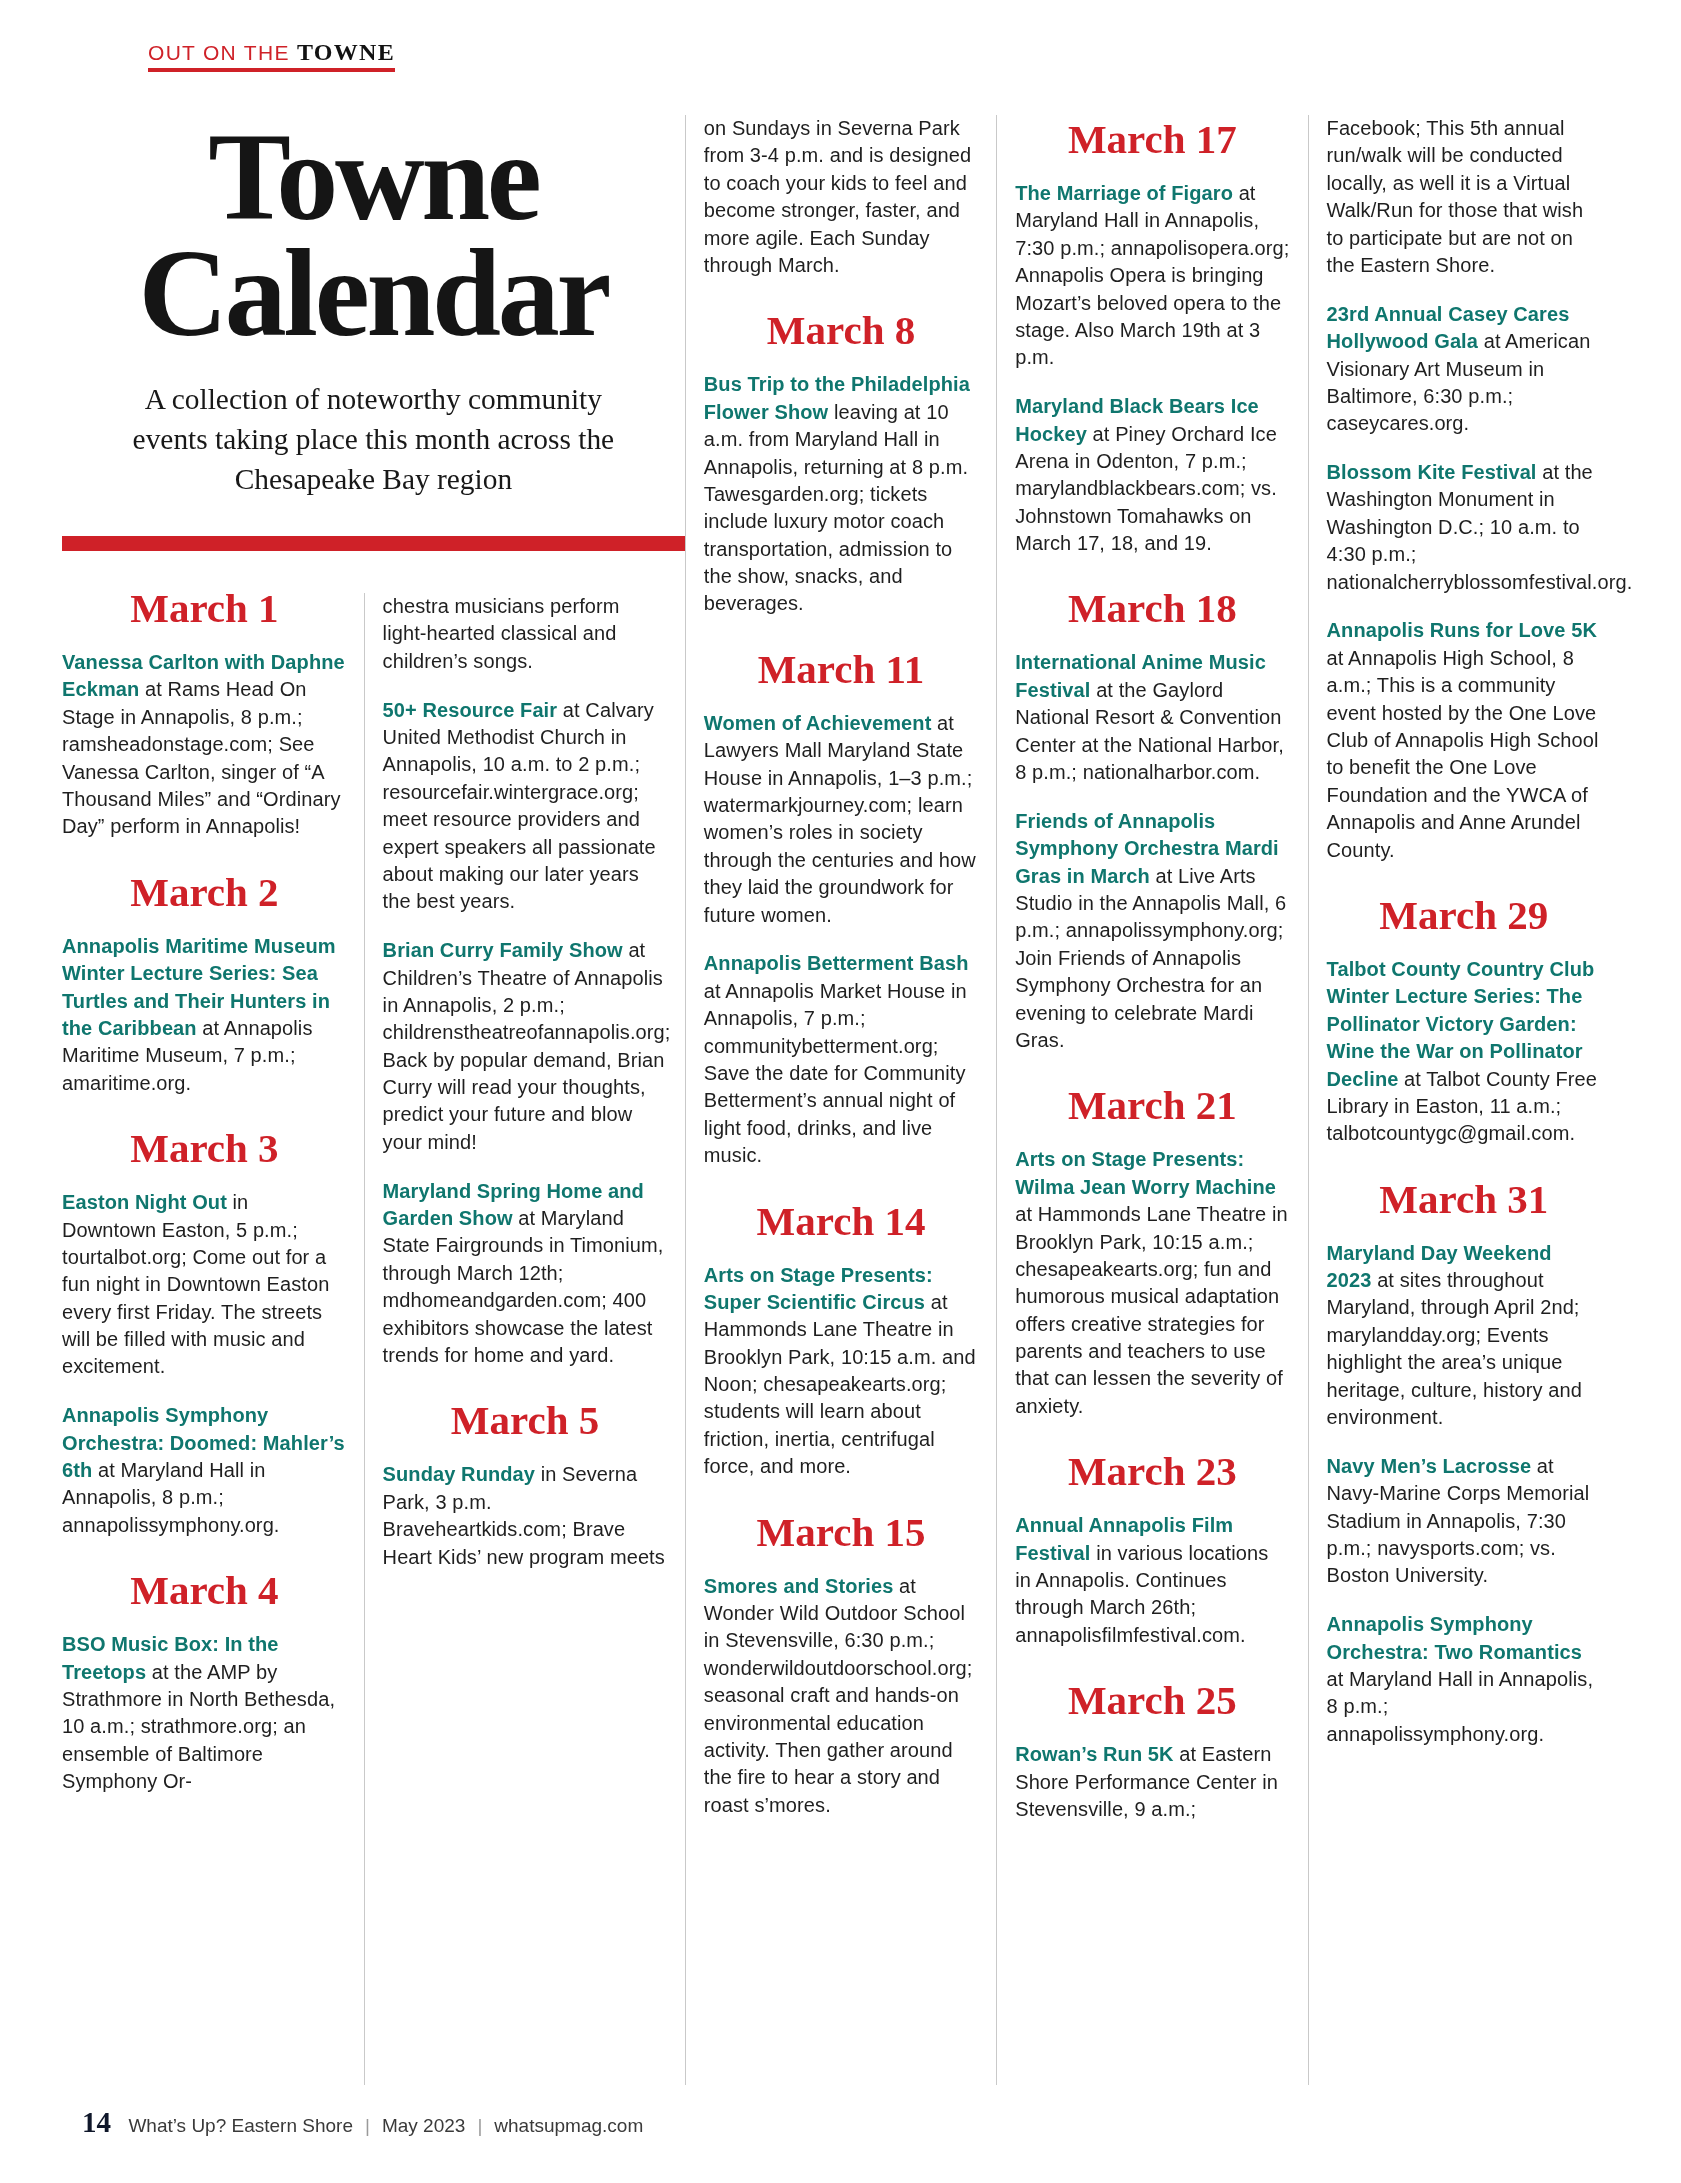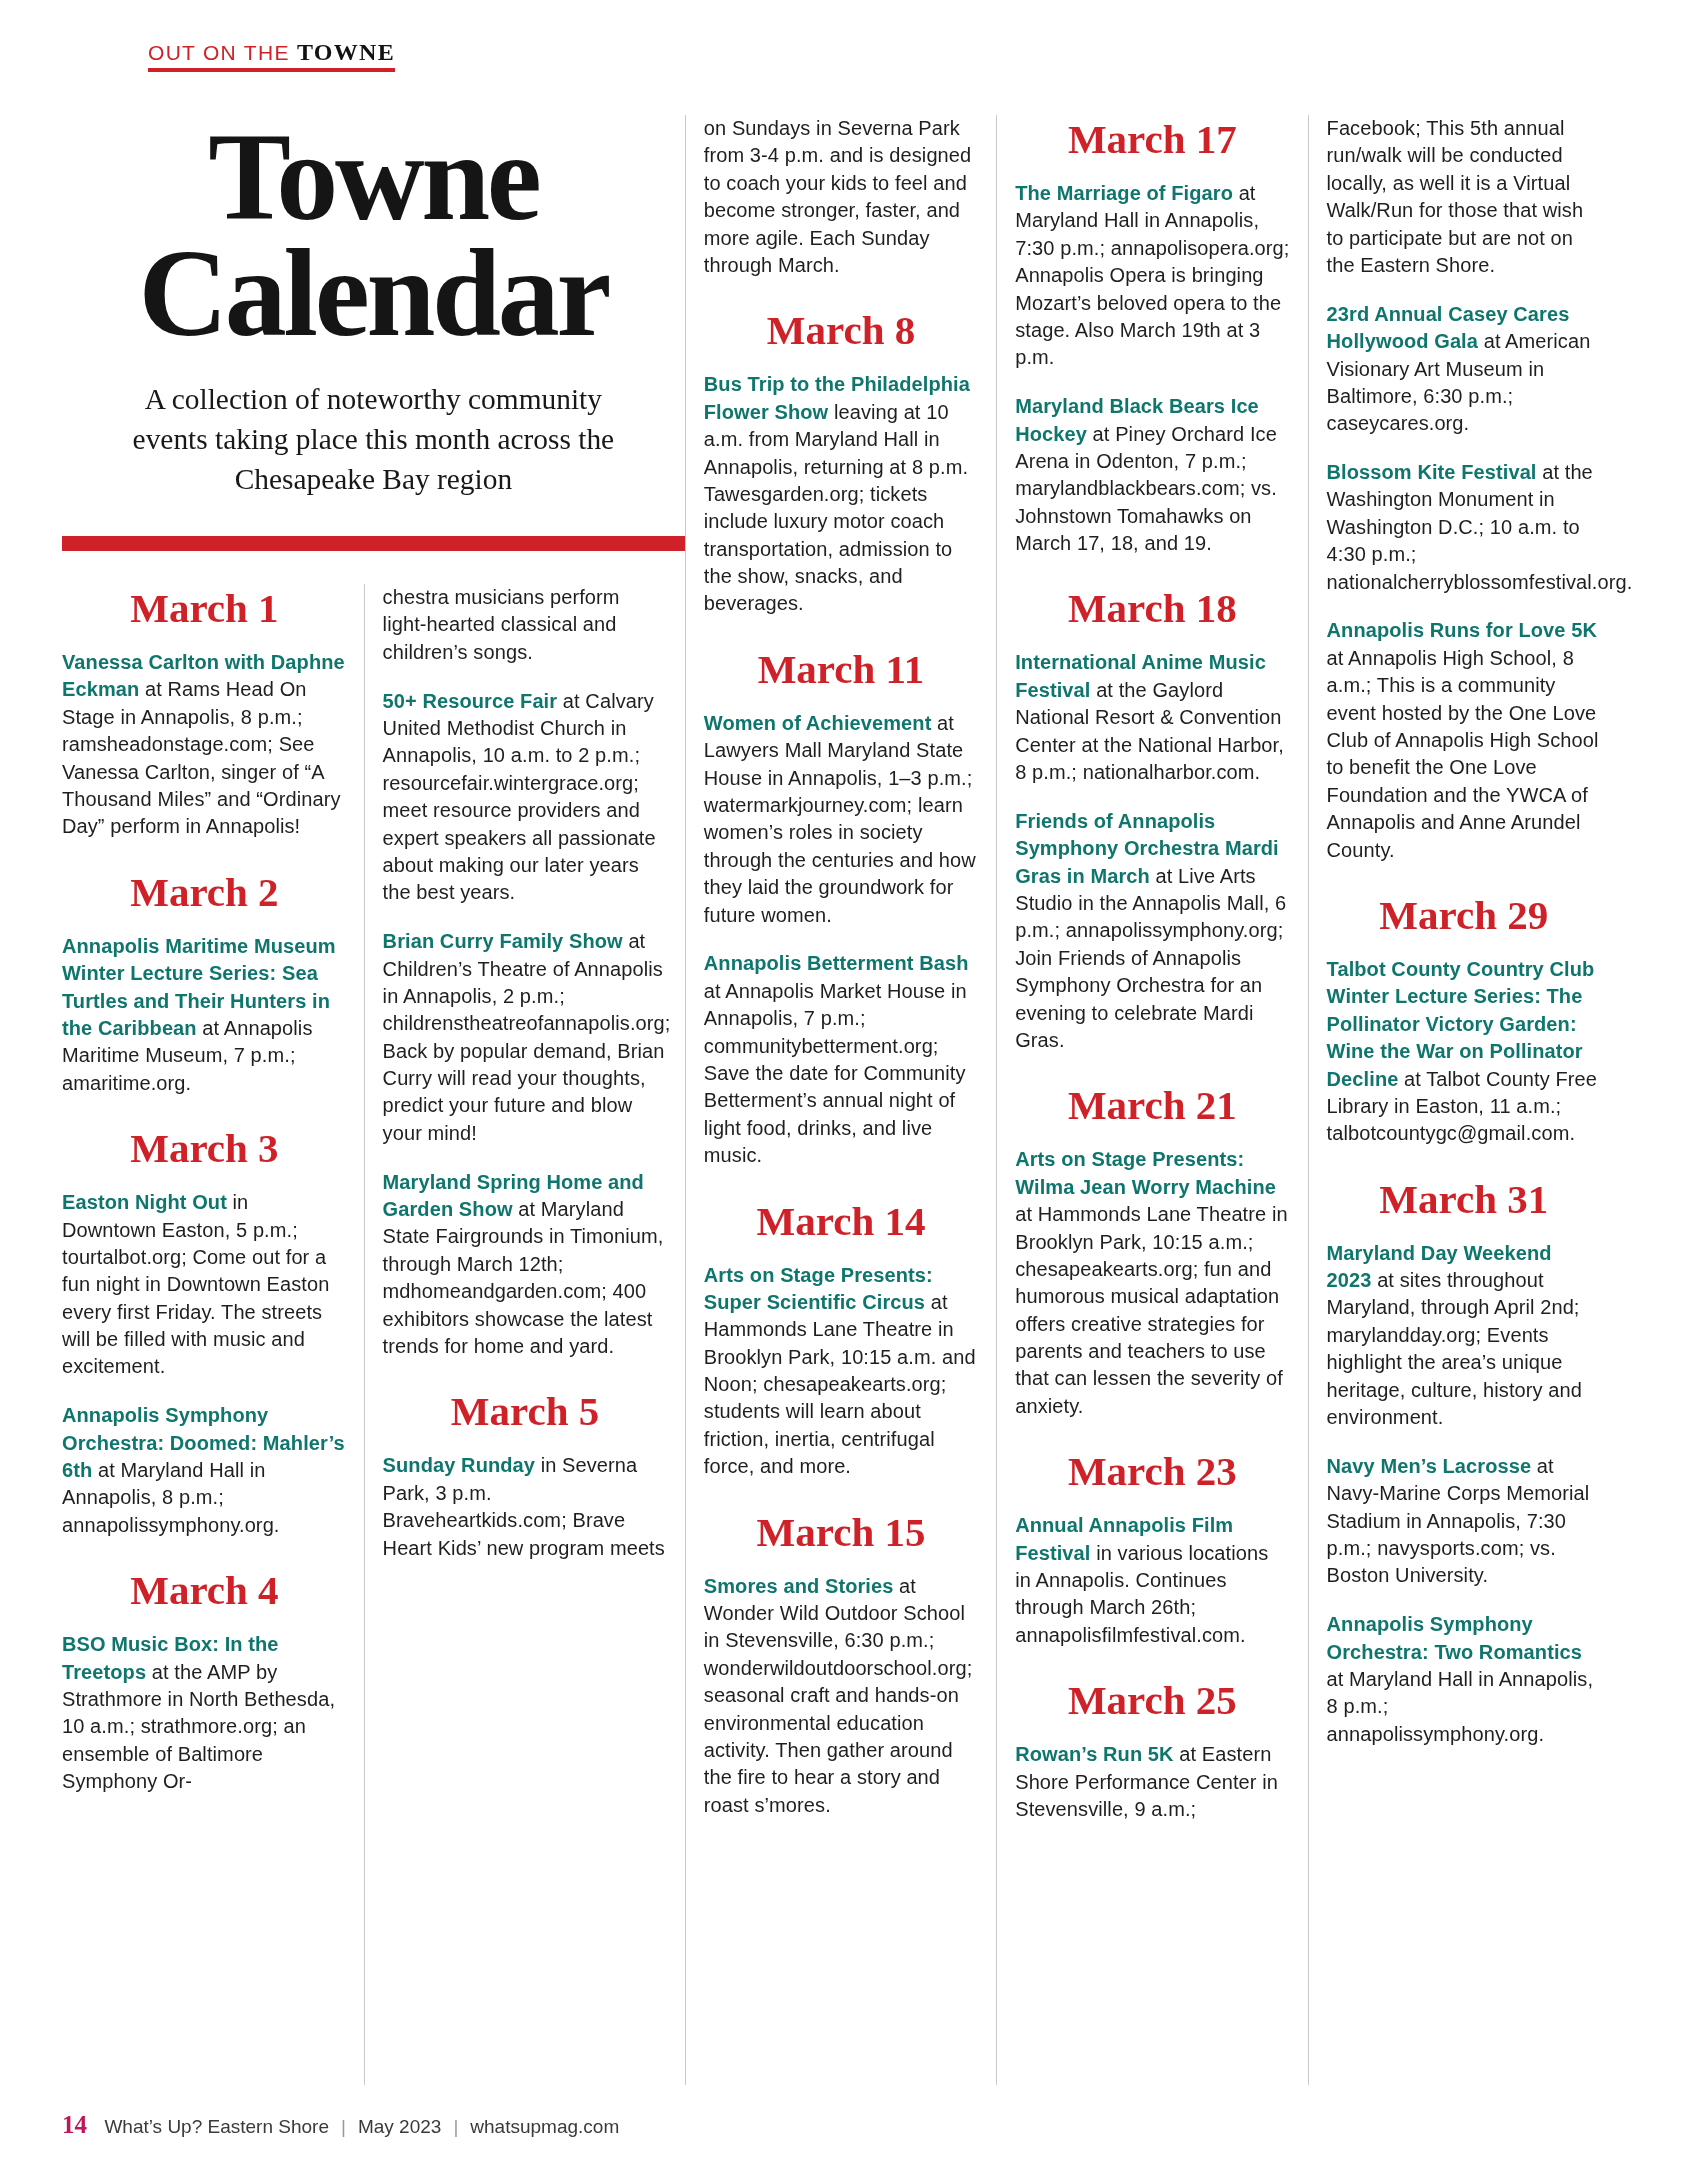--- a/index.html
+++ b/index.html
@@ -70,21 +70,21 @@
   }
   .red-bar{
     height:14.7px;
     background:var(--red);
     margin-top:36px;
     width:100%;
   }
   .left-cols{display:flex;flex:1;margin-top:33px;align-items:stretch;}
   .left-cols .col{padding:0 17.4px;}
   .left-cols .col:first-child{padding-left:0;}
-  .left-cols .col + .col{border-left:0.7px solid var(--rule);}
+  .left-cols .col + .col{border-left:0.7px solid var(--rule);margin-top:9px;}
 
   .right .col{
     padding:0 18px;
     border-left:0.7px solid var(--rule);
   }
   .col{flex:1;min-width:0;}
 
   
   .date-heading{
     font-family:"Liberation Serif","DejaVu Serif",serif;
@@ -111,23 +111,24 @@
     left:62px;
     bottom:44px;
     display:flex;
     align-items:baseline;
     font-size:19px;
     color:#3a3a3a;
   }
   .footer .page-num{
     font-family:"Liberation Serif","DejaVu Serif",serif;
     font-weight:700;
-    font-size:25px;
-    color:#be185d;
+    font-size:29px;
+    color:#0f172a;
     margin-right:17.4px;
+    margin-left:20px;
   }
   .footer .sep{
     color:#9a9a9a;
     margin:0 12px;
     font-weight:300;
   }
 </style>
 </head>
 <body>
 

